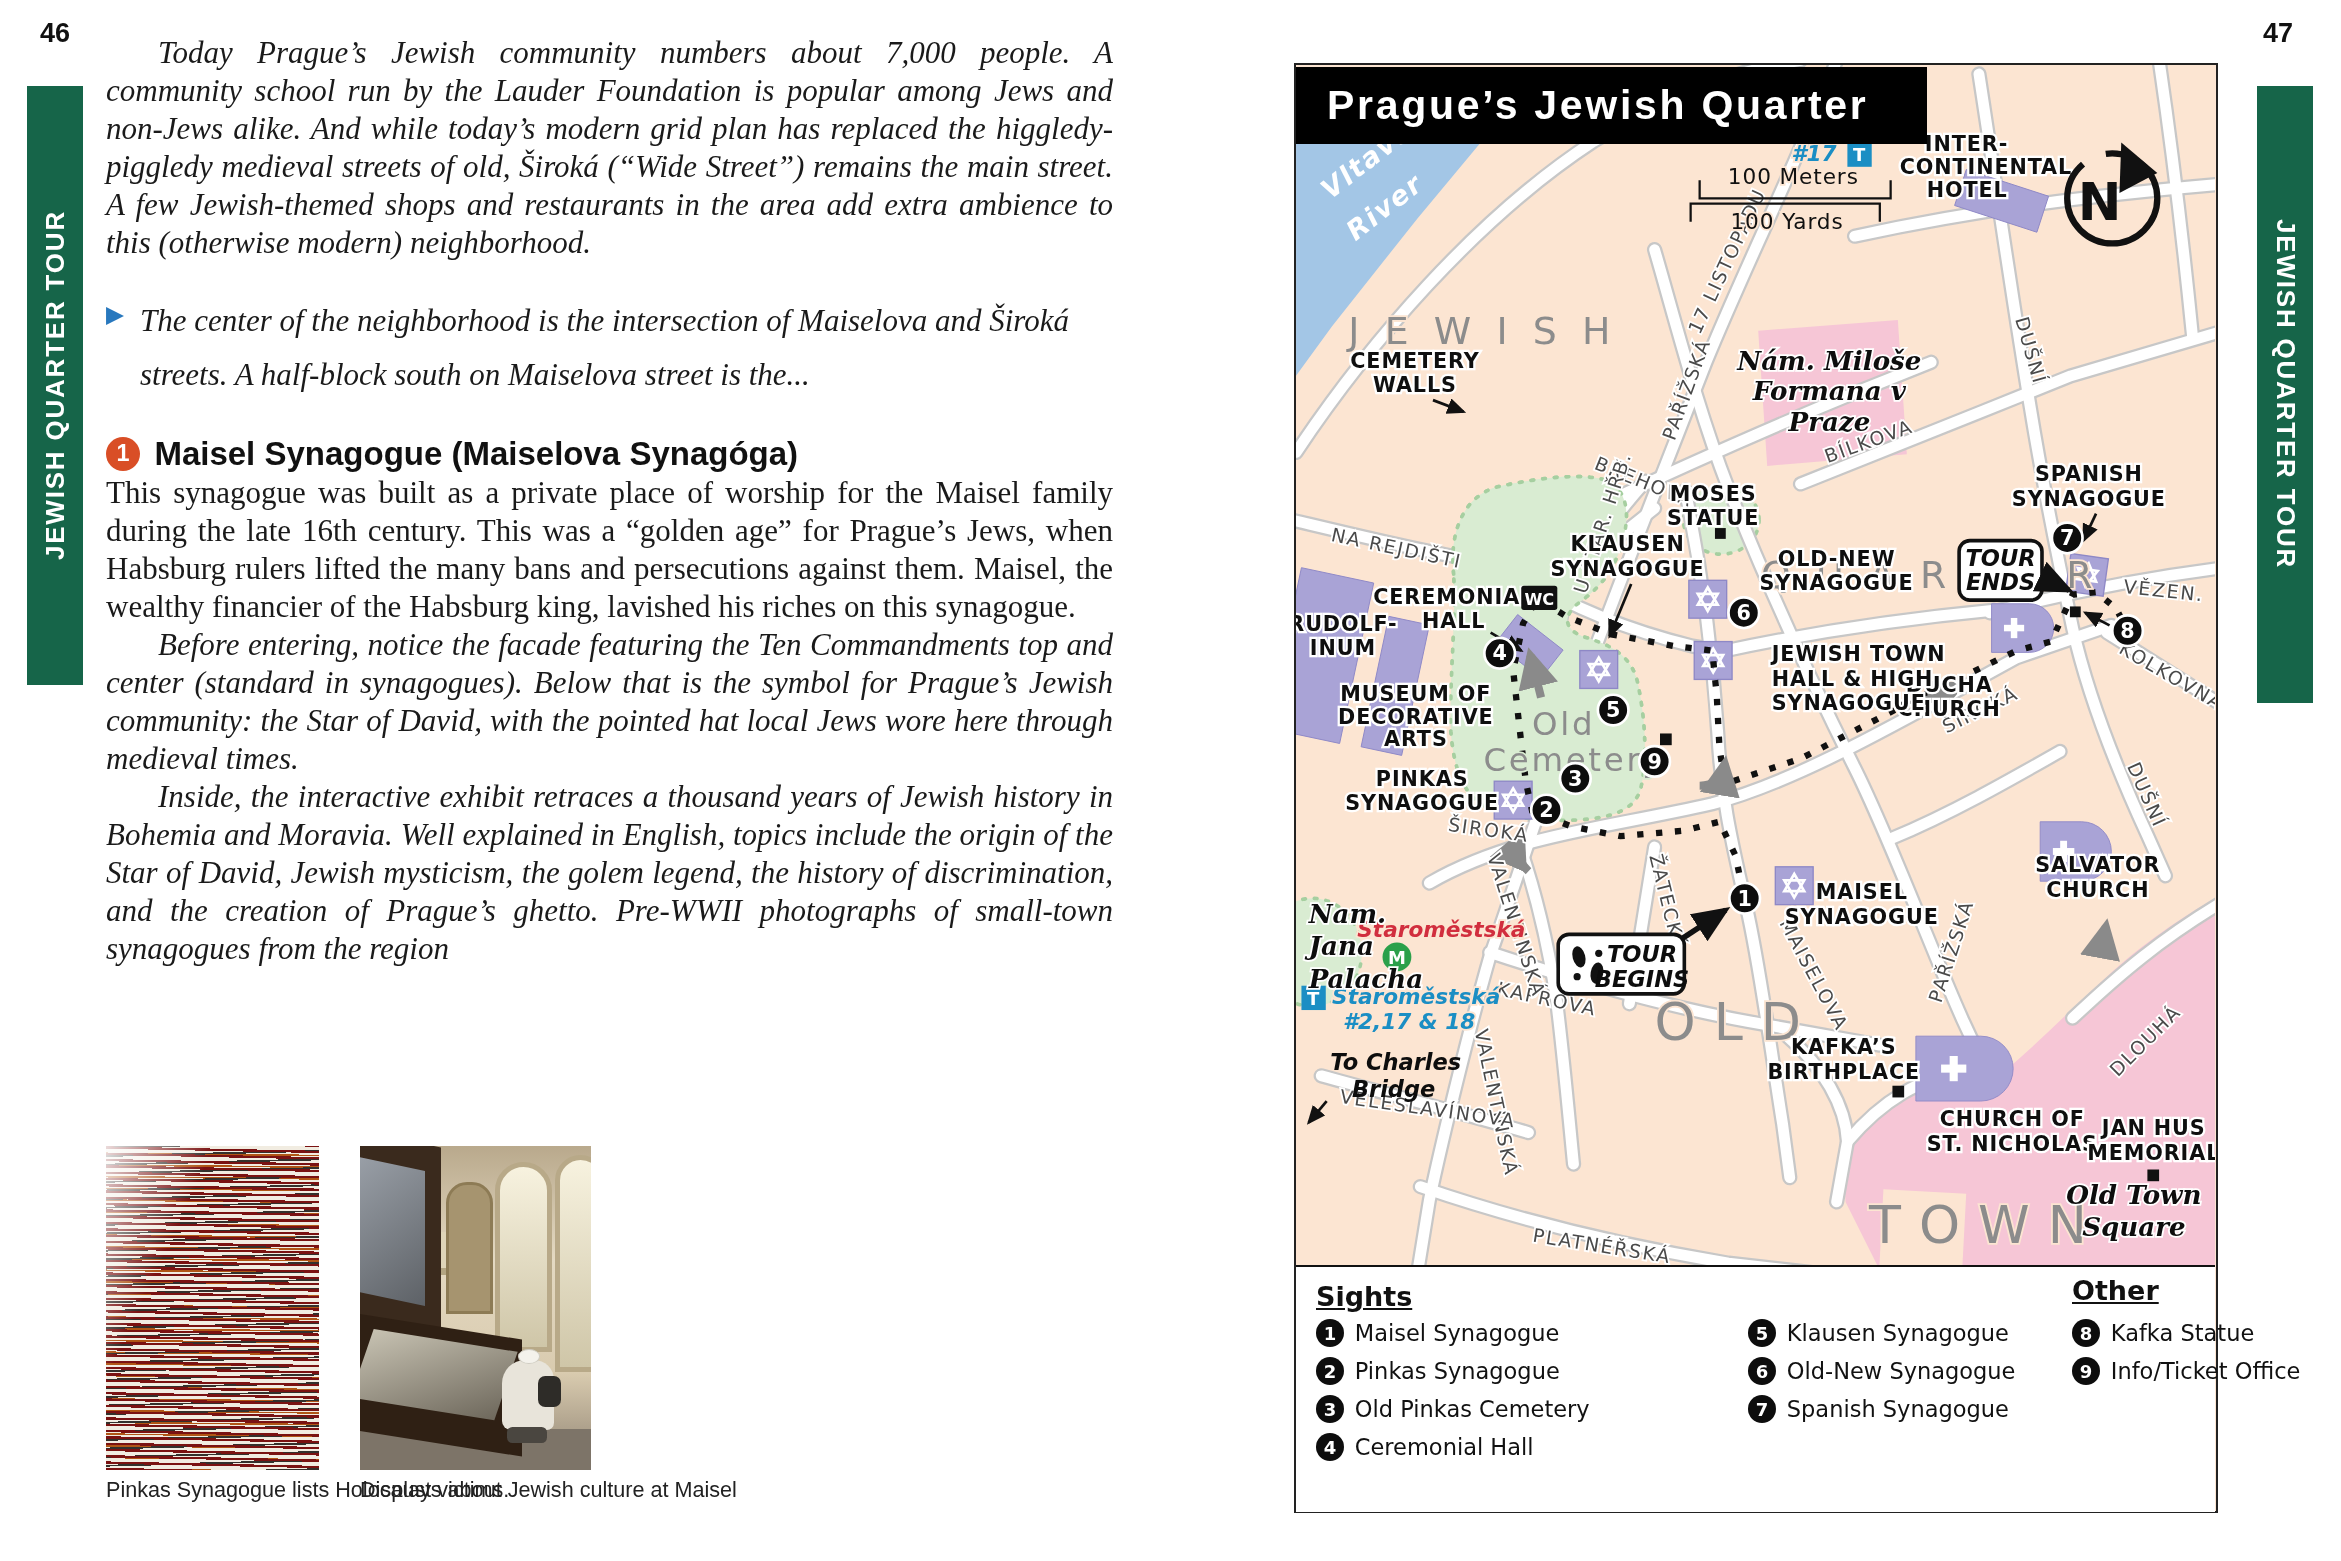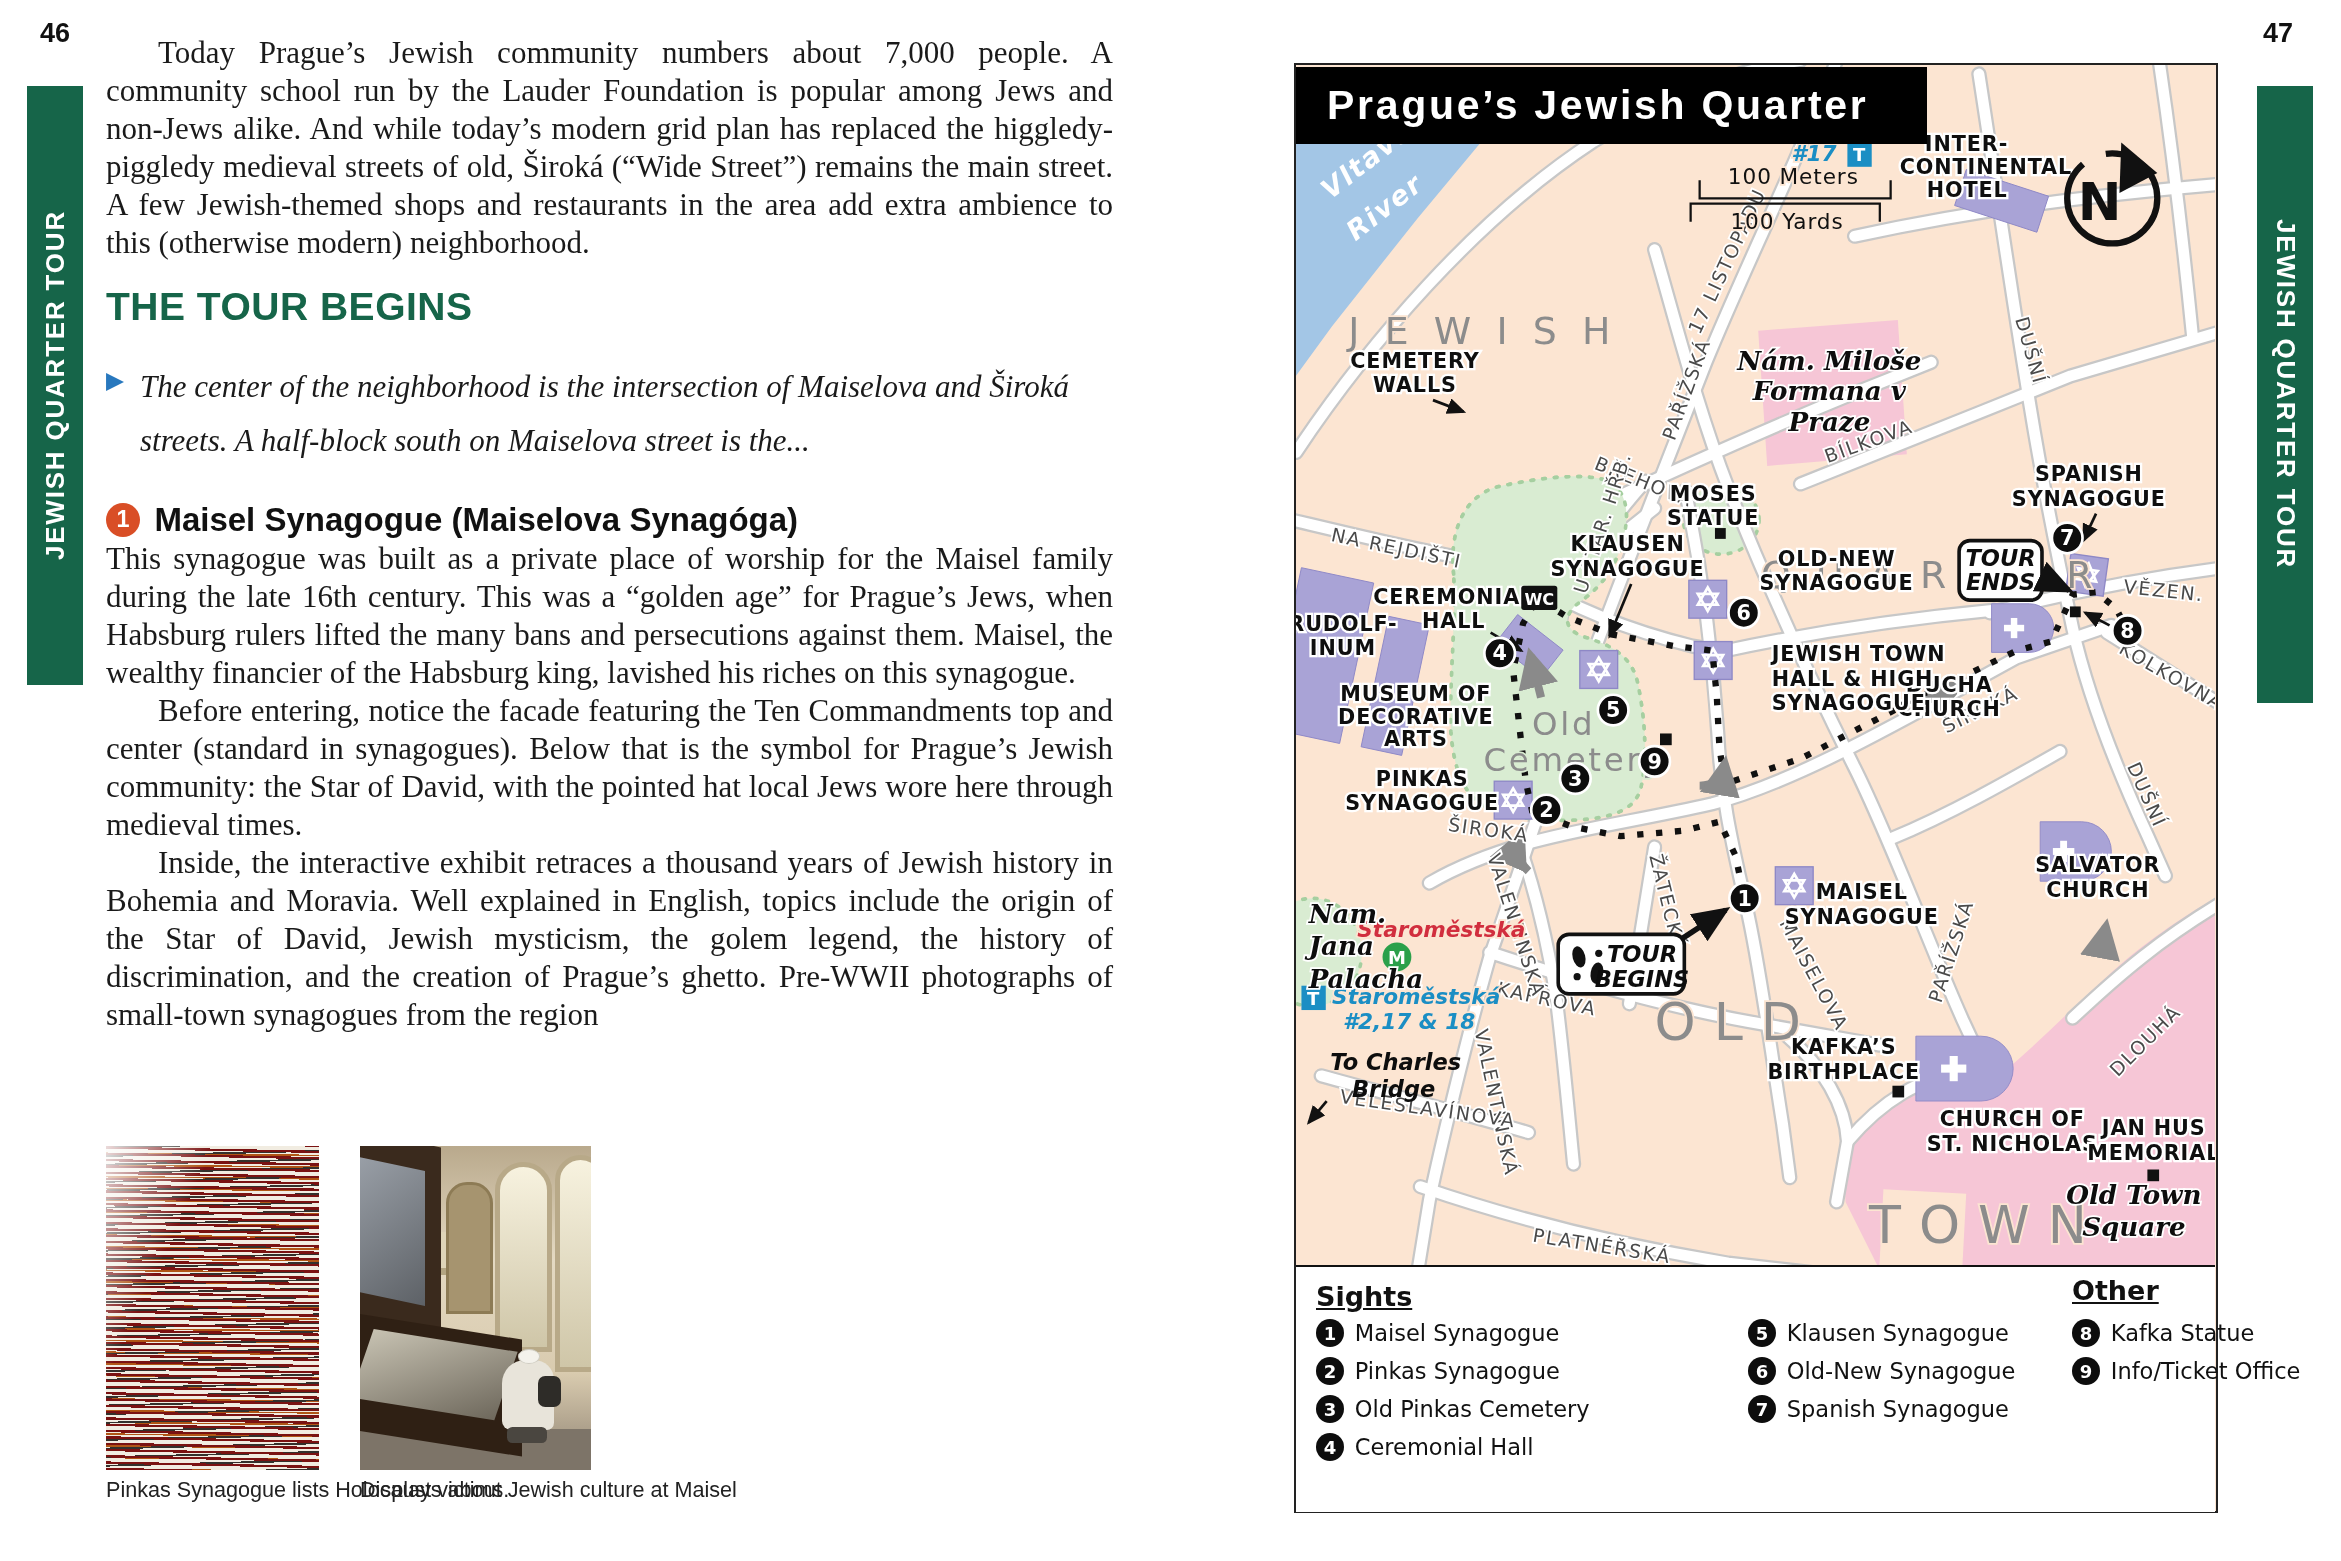--- a/index.html
+++ b/index.html
@@ -10,21 +10,21 @@
   #pagenum-right{left:2263px;}
   .sidetab{position:absolute;background:#166549;display:flex;align-items:center;justify-content:center;}
   #sidetab-left{left:27px;top:86px;width:56px;height:599px;}
   #sidetab-right{left:2257px;top:86px;width:56px;height:617px;}
   .sidetab span{writing-mode:vertical-rl;font:bold 26px "Liberation Sans",sans-serif;
                 color:#fff;letter-spacing:1.8px;white-space:nowrap;}
   #sidetab-left span{transform:rotate(180deg);}
   
   #textcol{position:absolute;left:106px;top:34px;width:1007px;}
   #textcol p{margin:0;font-size:31px;line-height:38px;text-align:justify;}
-  p.indent{text-indent:52px;}
+  p.indent{text-indent:52px;font-style:italic;}
   #tour-heading{margin:23.4px 0 0 0;font:bold 39px/43px "Liberation Sans",sans-serif;color:#166549;letter-spacing:0.5px;}
   #direction-note{margin-top:32px;display:flex;gap:16px;width:987px;}
   #direction-note .tri{color:#2878be;font-size:23.4px;line-height:40px;flex:0 0 auto;font-family:"DejaVu Sans",sans-serif;}
   #direction-note p{font-style:italic;font-size:31px;line-height:54px;text-align:left;}
   #sight-heading{margin:31px 0 0 0;display:flex;align-items:center;gap:14.4px;
                  font:bold 33px/41px "Liberation Sans",sans-serif;color:#111;}
   .numdisc{display:inline-flex;align-items:center;justify-content:center;width:34px;height:34px;
            border-radius:50%;background:#d94e26;color:#fff;font:bold 23.4px "Liberation Sans",sans-serif;flex:0 0 auto;}
   
   .photo{position:absolute;top:1146px;height:324px;overflow:hidden;background:#ddd;}
@@ -87,21 +87,20 @@
 </head>
 <body>
 
 <div class="pagenum" id="pagenum-left">46</div>
 <div class="sidetab" id="sidetab-left">
   <span>JEWISH QUARTER TOUR</span>
 </div>
 
 <div id="textcol">
   <p class="indent">Today Prague’s Jewish community numbers about 7,000 people. A community school run by the Lauder Foundation is popular among Jews and non-Jews alike. And while today’s modern grid plan has replaced the higgledy-piggledy medieval streets of old, Široká (“Wide Street”) remains the main street. A few Jewish-themed shops and restaurants in the area add extra ambience to this (otherwise modern) neighborhood.</p>
-  <h2 id="tour-heading">THE TOUR BEGINS</h2>
   <div id="direction-note">
     <span class="tri">▶</span>
     <p>The center of the neighborhood is the intersection of Maiselova and Široká streets. A half-block south on Maiselova street is the...</p>
   </div>
   <div id="sight-heading">
     <span class="numdisc">1</span>
     <span>Maisel Synagogue (Maiselova Synagóga)</span>
   </div>
   <p>This synagogue was built as a private place of worship for the Maisel family during the late 16th century. This was a “golden age” for Prague’s Jews, when Habsburg rulers lifted the many bans and persecutions against them. Maisel, the wealthy financier of the Habsburg king, lavished his riches on this synagogue.</p>
   <p class="indent">Before entering, notice the facade featuring the Ten Commandments top and center (standard in synagogues). Below that is the symbol for Prague’s Jewish community: the Star of David, with the pointed hat local Jews wore here through medieval times.</p>

